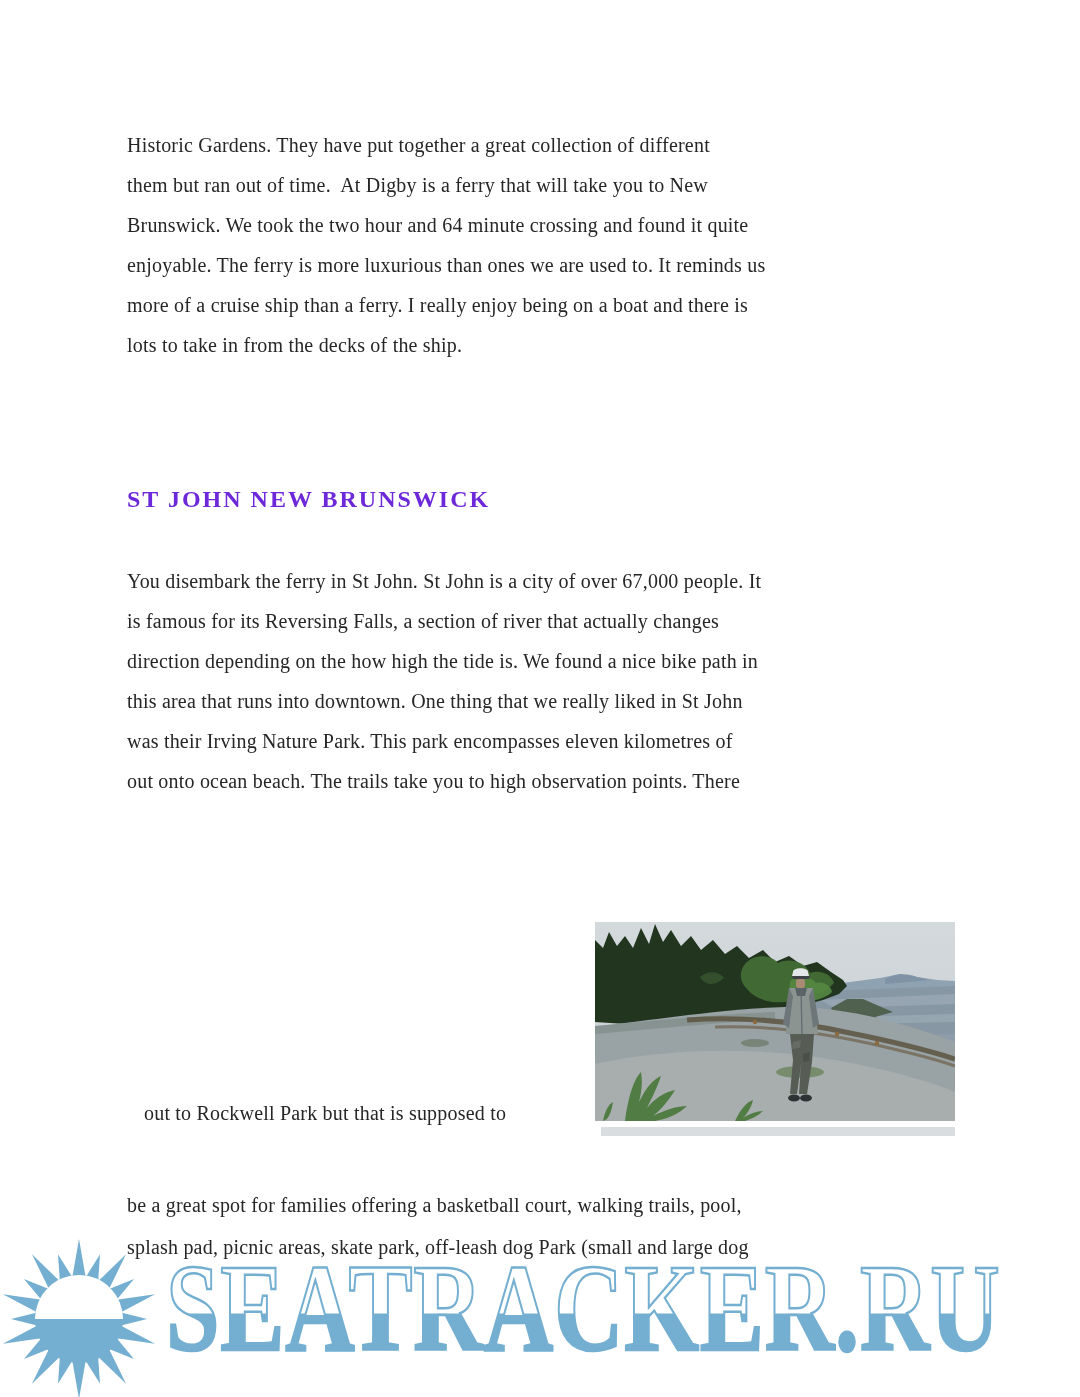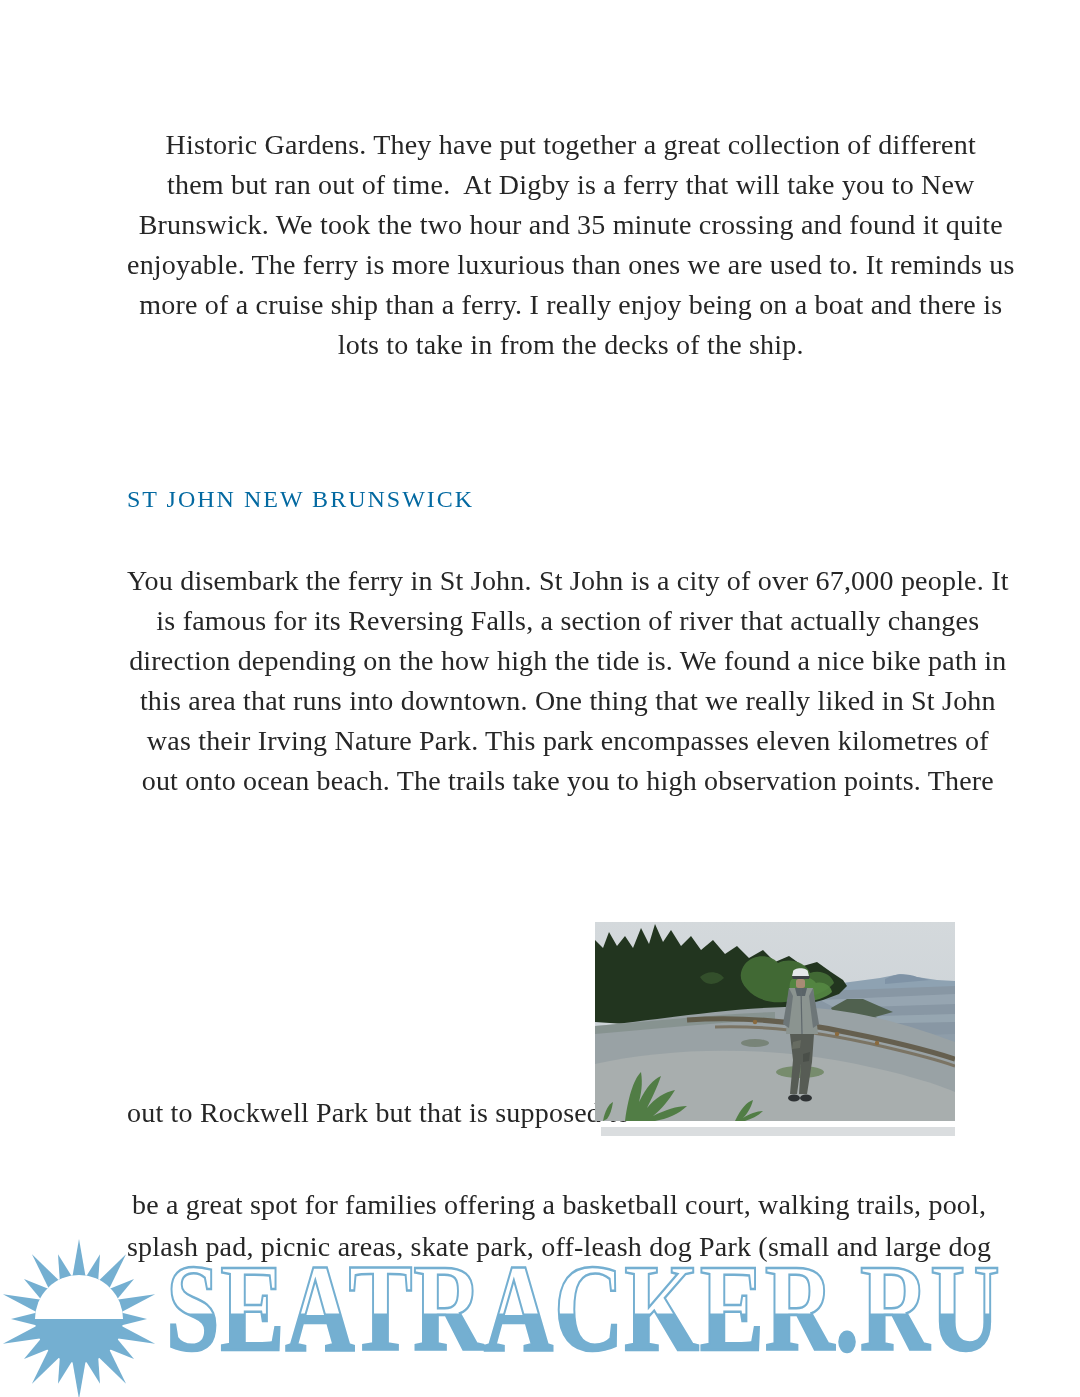--- a/index.html
+++ b/index.html
@@ -3,29 +3,29 @@
 <meta charset="utf-8">
 <style>
   * { margin: 0; padding: 0; box-sizing: border-box; }
   html, body { background: #ffffff; }
   body { width: 1080px; height: 1397px; position: relative; overflow: hidden;
          font-family: "Liberation Serif", "DejaVu Serif", serif; }
 
   .page { position: absolute; left: 0; top: 0; width: 1080px; height: 1397px; background: #ffffff; }
 
   .para { position: absolute; left: 127px; z-index: 2; }
-  .line { display: block; white-space: pre; font-size: 28px; line-height: 40px;
-          color: #262626; letter-spacing: 0.2px; text-align: center; }
+  .line { display: block; white-space: pre; font-size: 20px; line-height: 40px;
+          color: #262626; letter-spacing: 0.2px; }
 
   .para3 .line { line-height: 42px; }
 
-  .heading { position: absolute; left: 127px; top: 486px; font-size: 24px; font-weight: normal;
-             letter-spacing: 2px; color: #0369a1; white-space: pre; z-index: 2; }
+  .heading { position: absolute; left: 127px; top: 486px; font-size: 24px; font-weight: bold;
+             letter-spacing: 2px; color: #6d28d9; white-space: pre; z-index: 2; }
 
-  .caption { position: absolute; left: 127px; top: 1093px; z-index: 2; }
+  .caption { position: absolute; left: 144px; top: 1093px; z-index: 2; }
 
   .photo { position: absolute; left: 595px; top: 922px; width: 360px; height: 199px;
            z-index: 3; overflow: hidden; }
   .photo svg { display: block; width: 100%; height: 100%; }
 
   .photo-shadow { position: absolute; left: 601px; top: 1127px; width: 354px; height: 9px;
                   background: #dadddf; z-index: 1; }
 
   
   .watermark { position: absolute; left: 0; top: 0; width: 1080px; height: 1397px;
@@ -79,21 +79,21 @@
     <div class="wm-text">
       <span class="wm-layer wm-blue">SEATRACKER.RU</span>
       <span class="wm-layer wm-white">SEATRACKER.RU</span>
       <span class="wm-layer wm-stroke">SEATRACKER.RU</span>
     </div>
   </div>
 
   <div class="para" style="top:125px">
     <span class="line">Historic Gardens. They have put together a great collection of different</span>
     <span class="line">them but ran out of time.  At Digby is a ferry that will take you to New</span>
-    <span class="line">Brunswick. We took the two hour and 35 minute crossing and found it quite</span>
+    <span class="line">Brunswick. We took the two hour and 64 minute crossing and found it quite</span>
     <span class="line">enjoyable. The ferry is more luxurious than ones we are used to. It reminds us</span>
     <span class="line">more of a cruise ship than a ferry. I really enjoy being on a boat and there is</span>
     <span class="line">lots to take in from the decks of the ship.</span>
   </div>
 
   <div class="heading">ST JOHN NEW BRUNSWICK</div>
 
   <div class="para" style="top:561px">
     <span class="line">You disembark the ferry in St John. St John is a city of over 67,000 people. It</span>
     <span class="line">is famous for its Reversing Falls, a section of river that actually changes</span>

